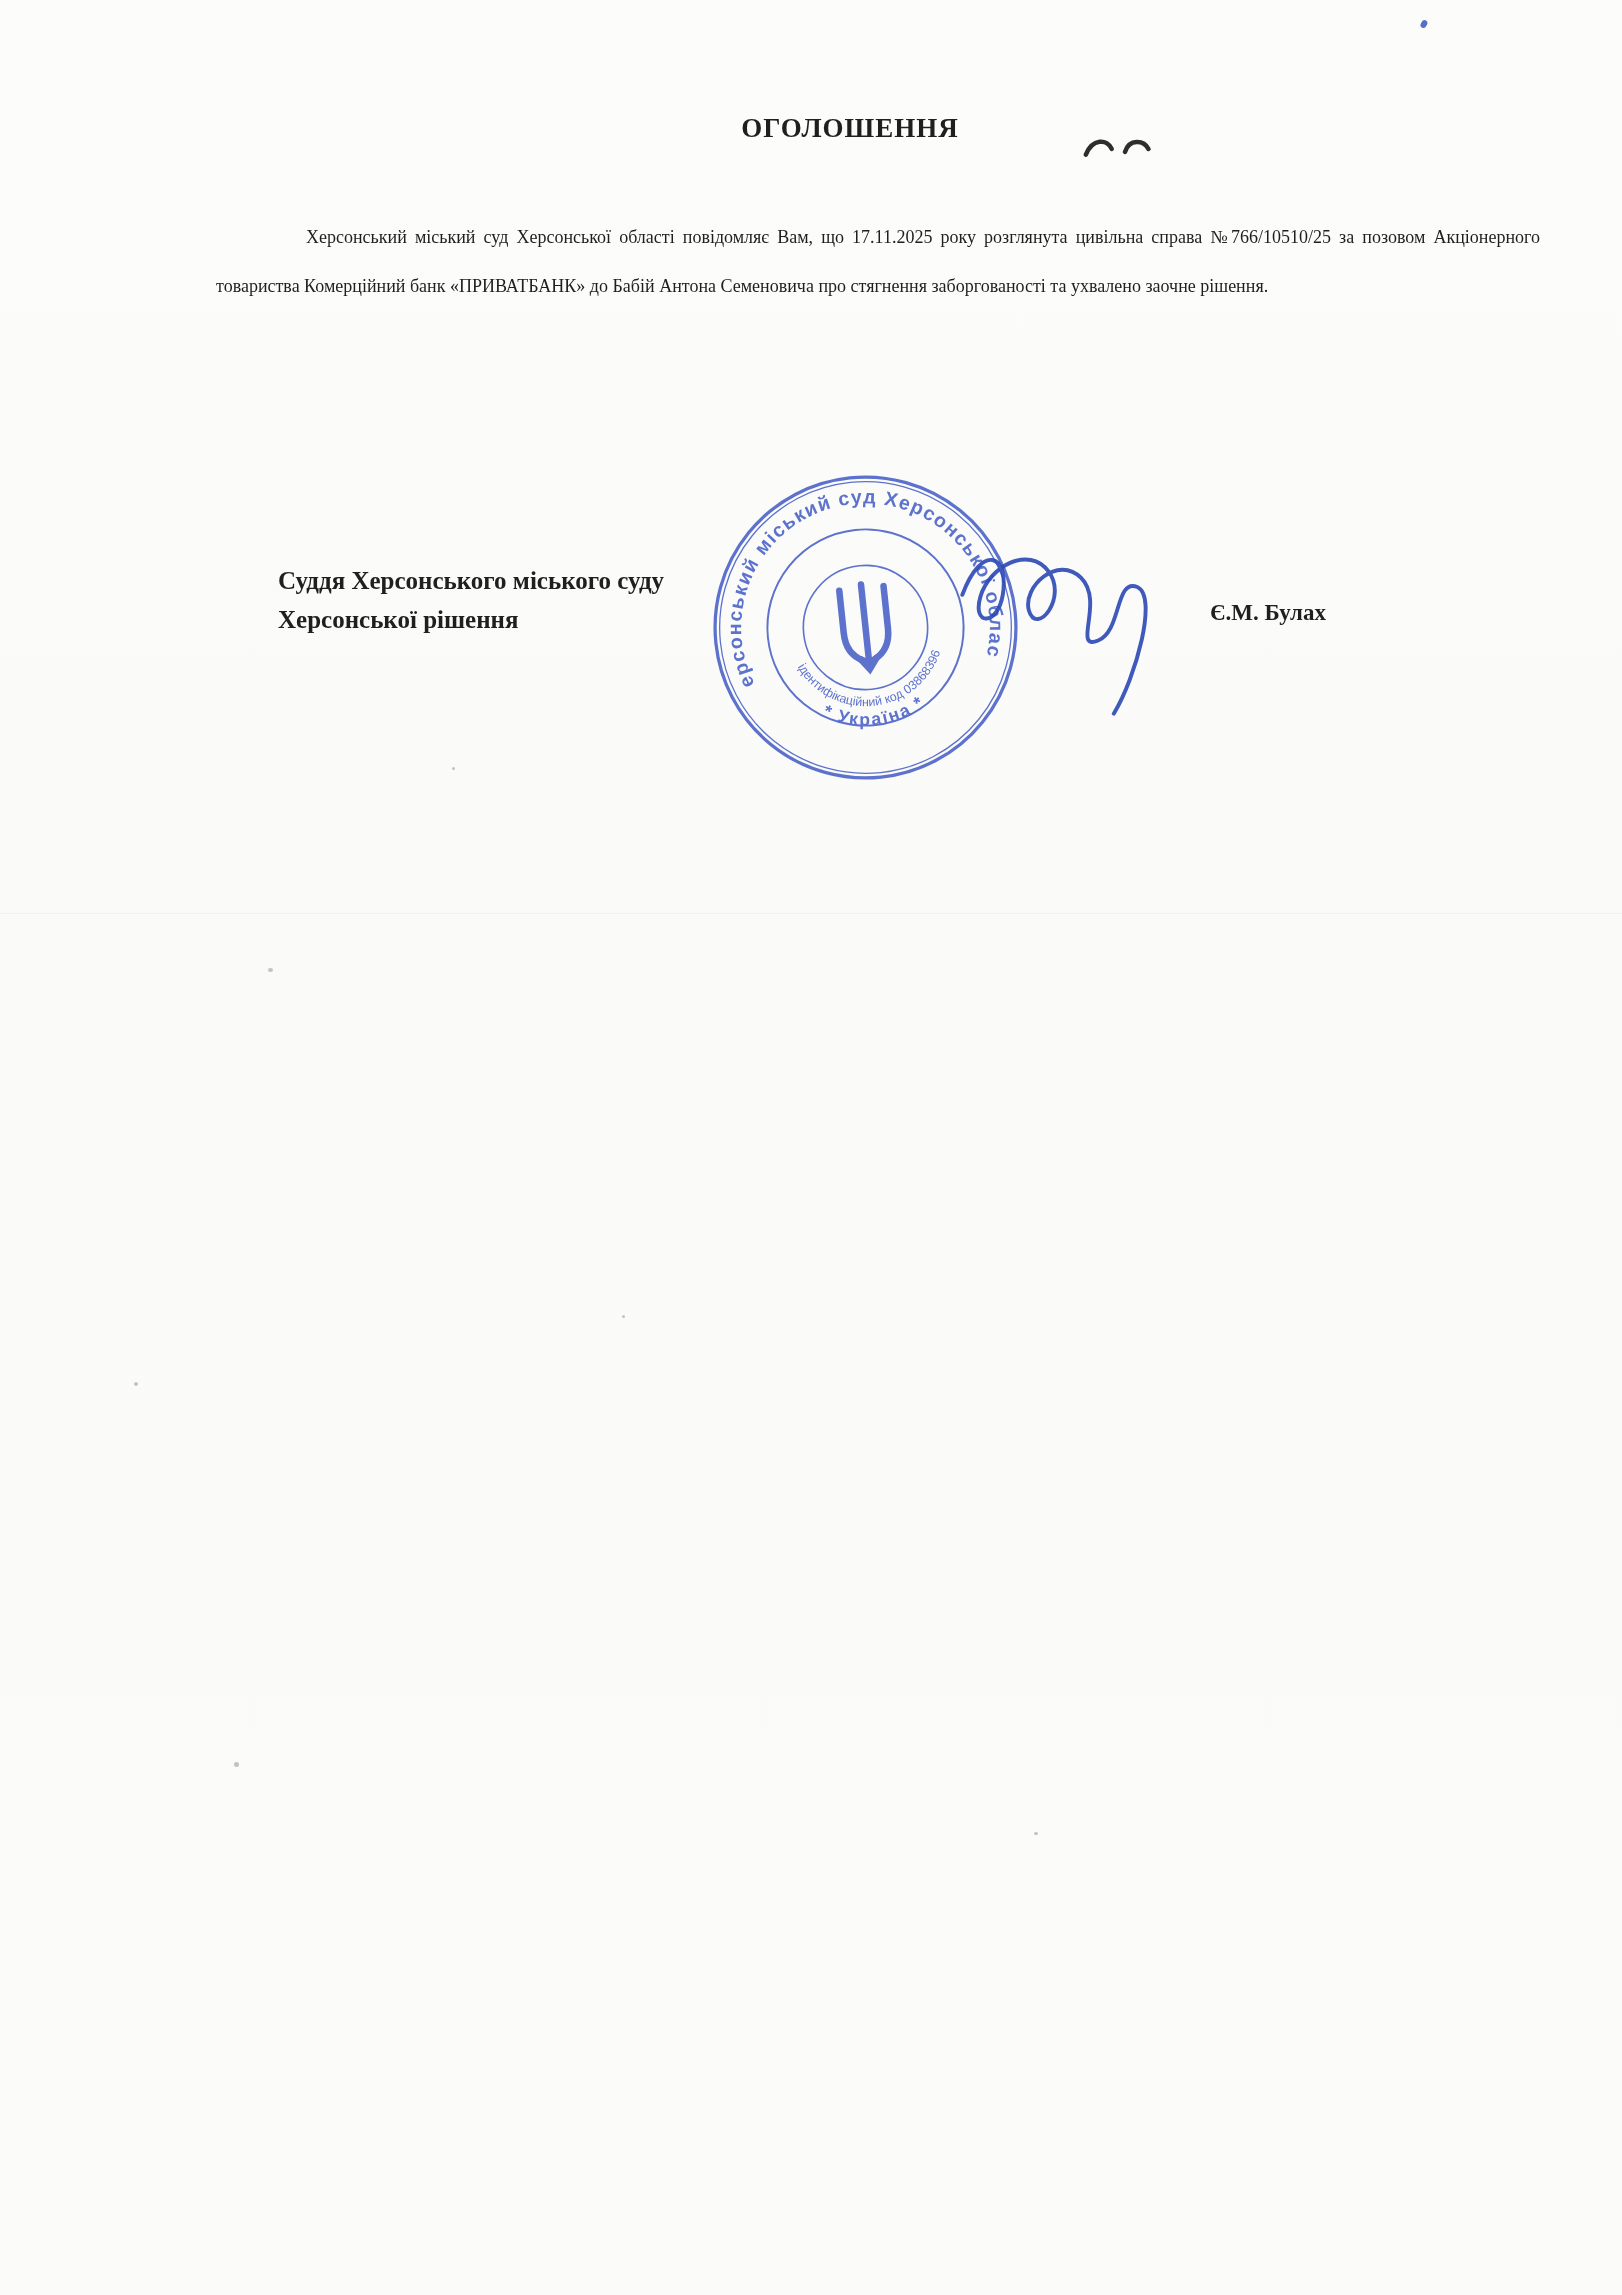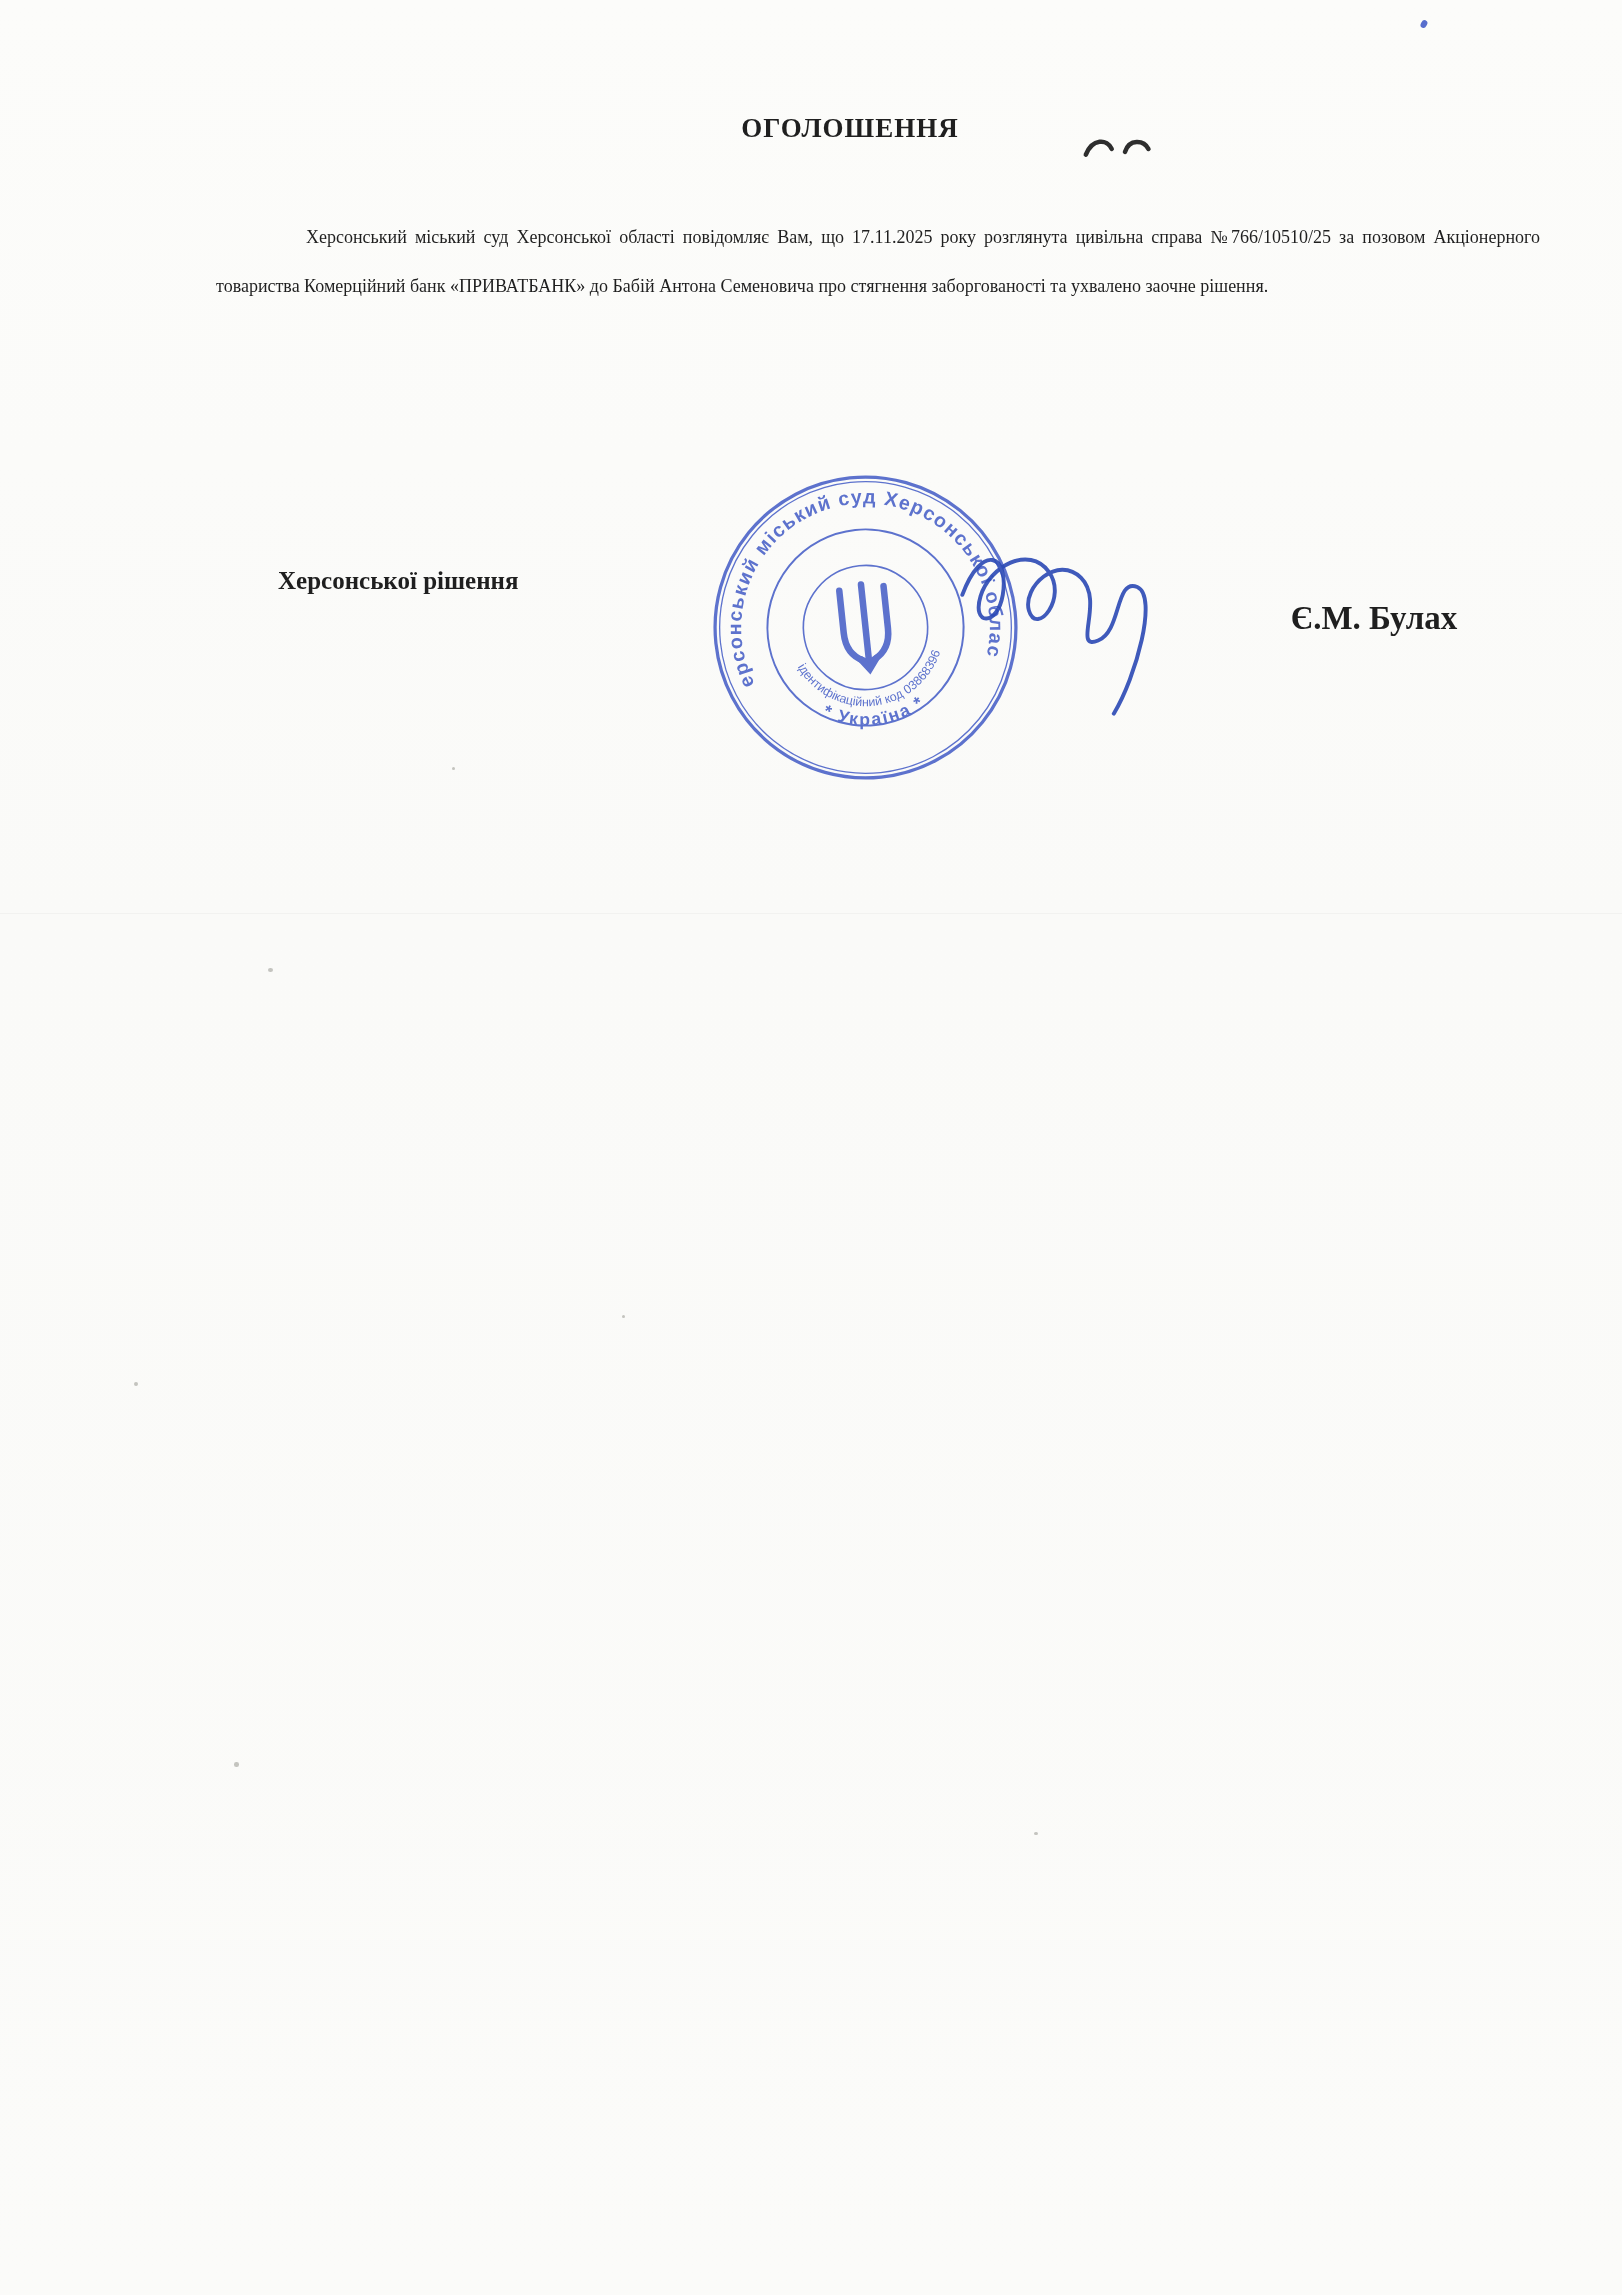--- a/index.html
+++ b/index.html
@@ -61,25 +61,25 @@
   .sig-block {
     position: absolute;
     left: 278px;
     top: 561px;
     font-size: 25px;
     font-weight: bold;
     line-height: 39px;
   }
   .sig-name {
     position: absolute;
-    left: 1243px;
+    left: 1210px;
     top: 600px;
     width: 262px;
-    text-align: center;
-    font-size: 33px;
+    text-align: left;
+    font-size: 23px;
     font-weight: bold;
   }
   .stamp-wrap {
     position: absolute;
     left: 702px;
     top: 464px;
     width: 327px;
     height: 327px;
     opacity: 0.82;
     transform: rotate(-6deg);
@@ -128,20 +128,21 @@
 
 <div class="head-block">
   <div class="doc-title">ОГОЛОШЕННЯ</div>
 </div>
 
 <div class="body-block">
   <p>Херсонський міський суд Херсонської області повідомляє Вам, що 17.11.2025 року розглянута цивільна справа №766/10510/25 за позовом Акціонерного товариства Комерційний банк «ПРИВАТБАНК» до Бабій Антона Семеновича про стягнення заборгованості та ухвалено заочне рішення.</p>
 </div>
 
 <div class="sig-block">
+  <div>Суддя Херсонського міського суду</div>
   <div>Херсонської рішення</div>
 </div>
 <div class="sig-name">Є.М. Булах</div>
 
 <div class="stamp-wrap">
   <svg viewBox="0 0 500 500" width="327" height="327">
     <defs>
       <path id="arcTop" d="M 71.4,315 A 190,190 0 1 1 428.6,315" fill="none"></path>
       <path id="arcBottom" d="M 135,346 A 150,150 0 0 0 365,346" fill="none"></path>
       <path id="arcInner" d="M 134,281 A 120,120 0 0 0 366,281" fill="none"></path>

